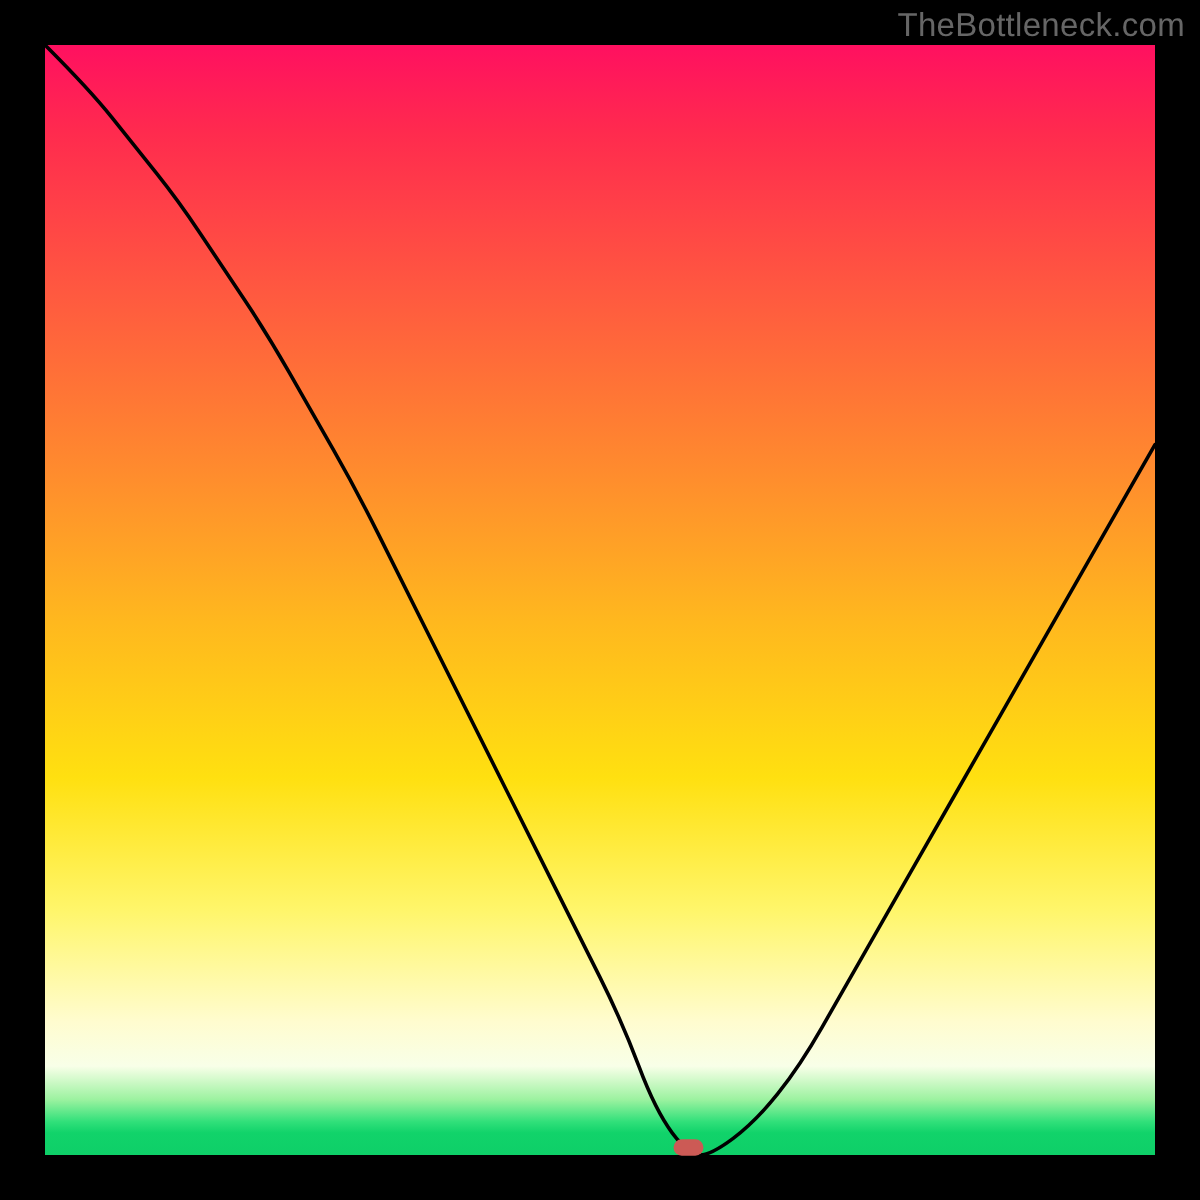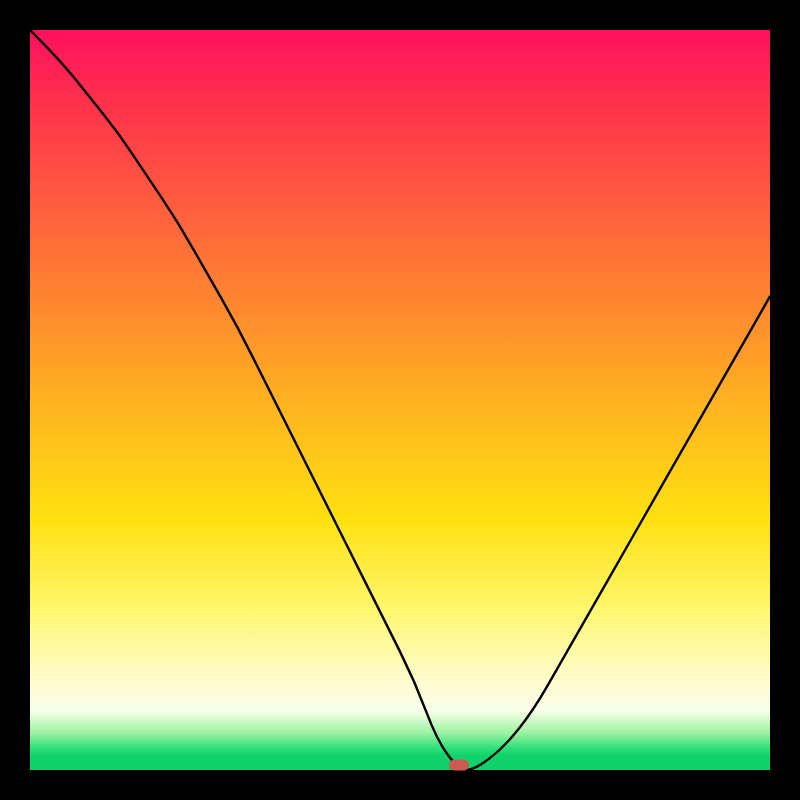--- a/index.html
+++ b/index.html
@@ -67,20 +67,21 @@
     border-radius: 6px;
     transform: translate(-50%, -50%);
     z-index: 5;
   }
 </style>
 </head>
 <body>
 
 <div class="frame">
 
+  <div class="watermark">TheBottleneck.com</div>
 
   <div class="plot-area">
 
     <svg class="curve" viewBox="0 0 740 740" preserveAspectRatio="none">
 
       <path id="curve-path" fill="none" stroke="#000000" stroke-width="2.4" stroke-linejoin="round" stroke-linecap="round" d="M 0.0 0.0 Q 29.6 29.6 44.4 48.1 Q 59.2 66.6 74.0 85.1 Q 88.8 103.6 103.6 125.8 Q 118.4 148.0 133.2 170.2 Q 148.0 192.4 162.8 218.3 Q 177.6 244.2 192.4 270.1 Q 207.2 296.0 222.0 325.6 Q 236.8 355.2 251.6 384.8 Q 266.4 414.4 281.2 444.0 Q 296.0 473.6 310.8 503.2 Q 325.6 532.8 340.4 562.4 Q 355.2 592.0 370.0 621.6 Q 384.8 651.2 395.9 680.8 Q 407.0 710.4 418.1 725.2 Q 429.2 740.0 436.6 740.0 Q 444.0 740.0 458.8 728.9 Q 473.6 717.8 488.4 699.3 Q 503.2 680.8 518.0 654.9 Q 532.8 629.0 547.6 603.1 Q 562.4 577.2 577.2 551.3 Q 592.0 525.4 606.8 499.5 Q 621.6 473.6 636.4 447.7 Q 651.2 421.8 666.0 395.9 Q 680.8 370.0 695.6 344.1 Q 710.4 318.2 725.2 292.3 T 740.0 266.4"></path>
     </svg>
 
     <div class="marker" id="min-marker" style="left: 429.2px; top: 735px; background: rgb(204, 90, 85);"></div>
 

